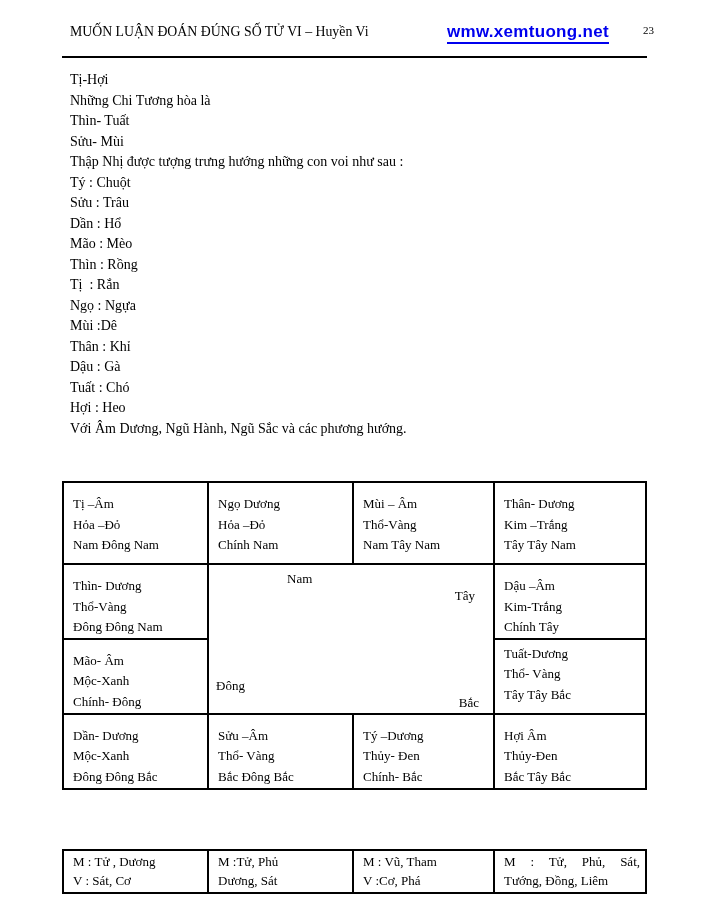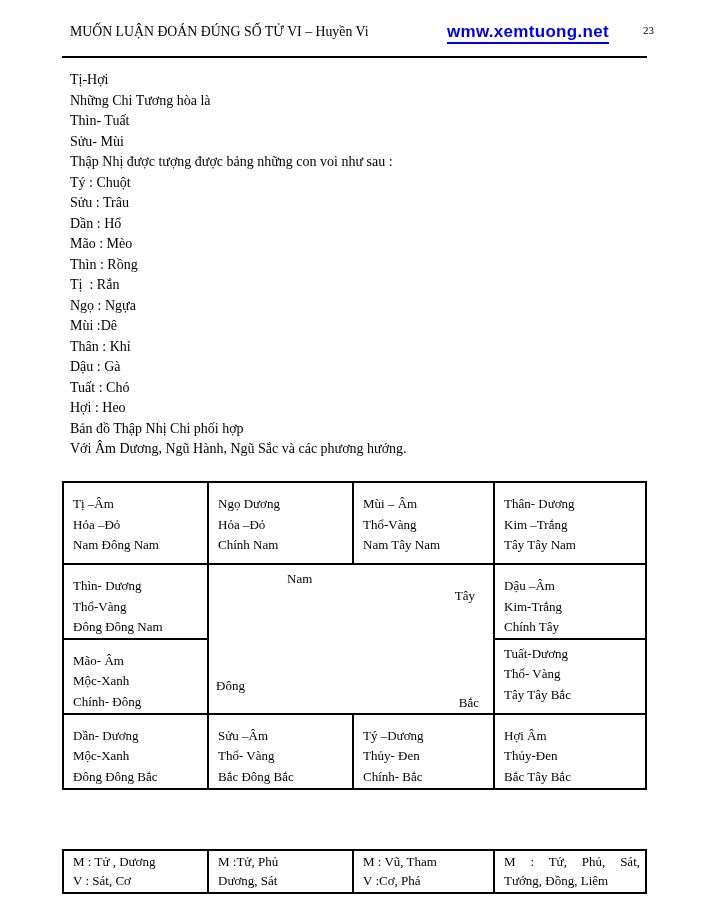--- a/index.html
+++ b/index.html
@@ -120,34 +120,33 @@
   <div class="hdr-title">MUỐN LUẬN ĐOÁN ĐÚNG SỐ TỬ VI – Huyền Vi</div>
   <a class="hdr-link">wmw.xemtuong.net</a>
   <div class="hdr-page">23</div>
   <div class="hdr-rule"></div>
 
   <div class="body-text">
     <div>Tị-Hợi</div>
     <div>Những Chi Tương hòa là</div>
     <div>Thìn- Tuất</div>
     <div>Sửu- Mùi</div>
-    <div>Thập Nhị được tượng được bảng những con voi như sau :</div>
+    <div>Thập Nhị được tượng trưng hướng những con voi như sau :</div>
     <div>Tý : Chuột</div>
     <div>Sửu : Trâu</div>
     <div>Dần : Hổ</div>
     <div>Mão : Mèo</div>
     <div>Thìn : Rồng</div>
     <div>Tị  : Rắn</div>
     <div>Ngọ : Ngựa</div>
     <div>Mùi :Dê</div>
     <div>Thân : Khỉ</div>
     <div>Dậu : Gà</div>
     <div>Tuất : Chó</div>
     <div>Hợi : Heo</div>
-    <div>Bản đồ Thập Nhị Chi phối hợp</div>
     <div>Với Âm Dương, Ngũ Hành, Ngũ Sắc và các phương hướng.</div>
   </div>
 
   <table class="main-table">
     <colgroup>
       <col style="width:145px">
         <col style="width:145px">
         <col style="width:141px">
         <col style="width:152px">
     </colgroup>

